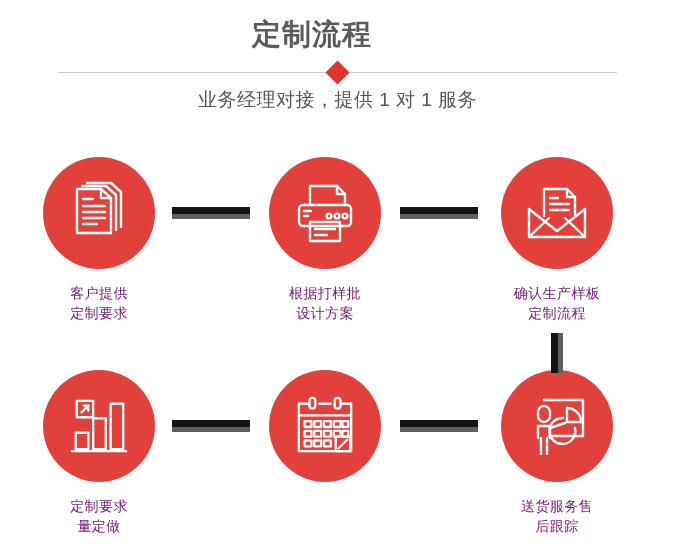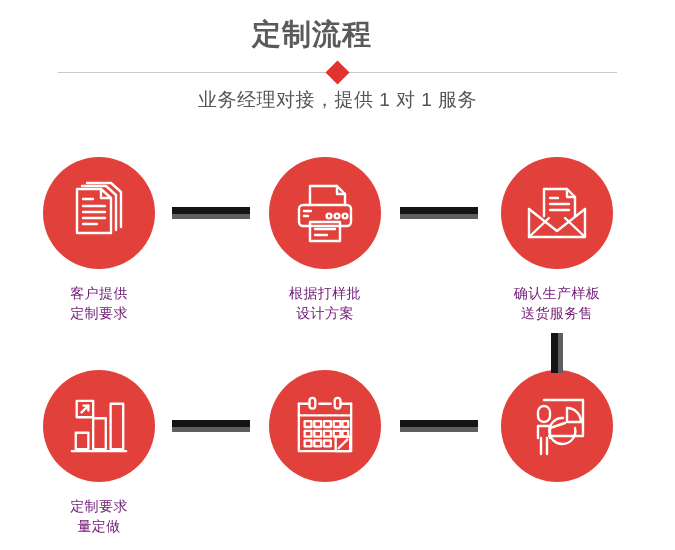--- a/index.html
+++ b/index.html
@@ -230,21 +230,21 @@
           <path d="M25 23 H44"></path>
           <path d="M25 29 H44"></path>
           <path d="M4 28 L32 50 L60 28"></path>
           <path d="M4 28 V56 H60 V28"></path>
           <path d="M4 56 L24 37"></path>
           <path d="M60 56 L40 37"></path>
         </svg>
       </span>
     </div>
     <div class="node-label">确认生产样板
-送货服务售</div>
+定制流程</div>
   </div>
 
   <div class="node node-r2 node-c1">
     <div class="circle">
       <span>
         <svg width="62" height="62" viewBox="0 0 64 64" fill="none" stroke="#ffffff" stroke-width="2.4" stroke-linejoin="round" stroke-linecap="round">
           <rect x="9" y="6" width="17" height="17"></rect>
           <path d="M14 18 L21 11"></path>
           <path d="M16 11 H21 V16"></path>
           <rect x="8" y="39" width="13" height="17"></rect>
@@ -299,20 +299,22 @@
           <path d="M38 24 A13 13 0 1 0 50 34"></path>
           <rect x="13" y="12" width="12" height="16" rx="6"></rect>
           <path d="M13 32 H25 V44"></path>
           <path d="M13 32 V44"></path>
           <path d="M16 44 V60"></path>
           <path d="M22 44 V60"></path>
           <path d="M25 34 L40 29"></path>
         </svg>
       </span>
     </div>
+    <div class="node-label">送货服务售
+后跟踪</div>
   </div>
 
   <div class="conn-h conn-h-1">
     <div class="bar-main"></div>
     <div class="bar-shadow"></div>
   </div>
   <div class="conn-h conn-h-2">
     <div class="bar-main"></div>
     <div class="bar-shadow"></div>
   </div>

